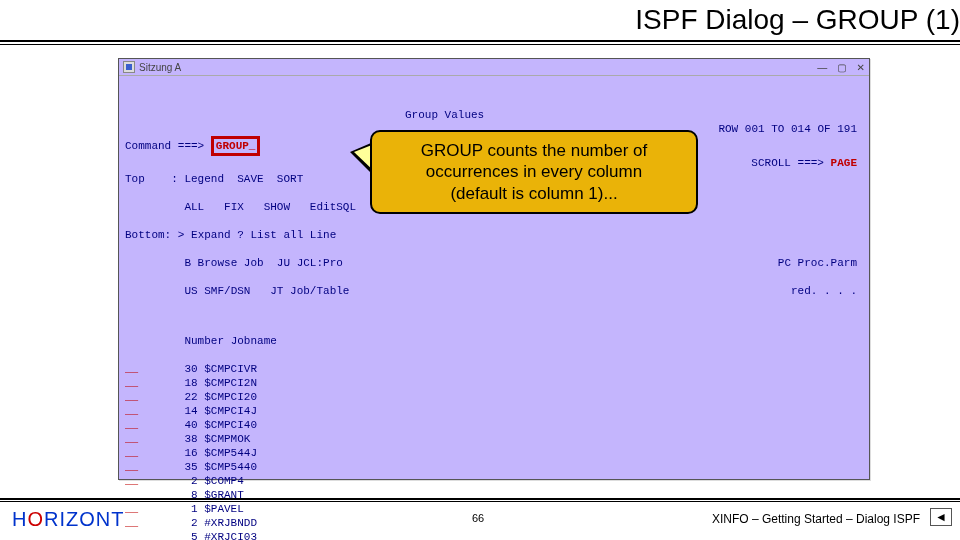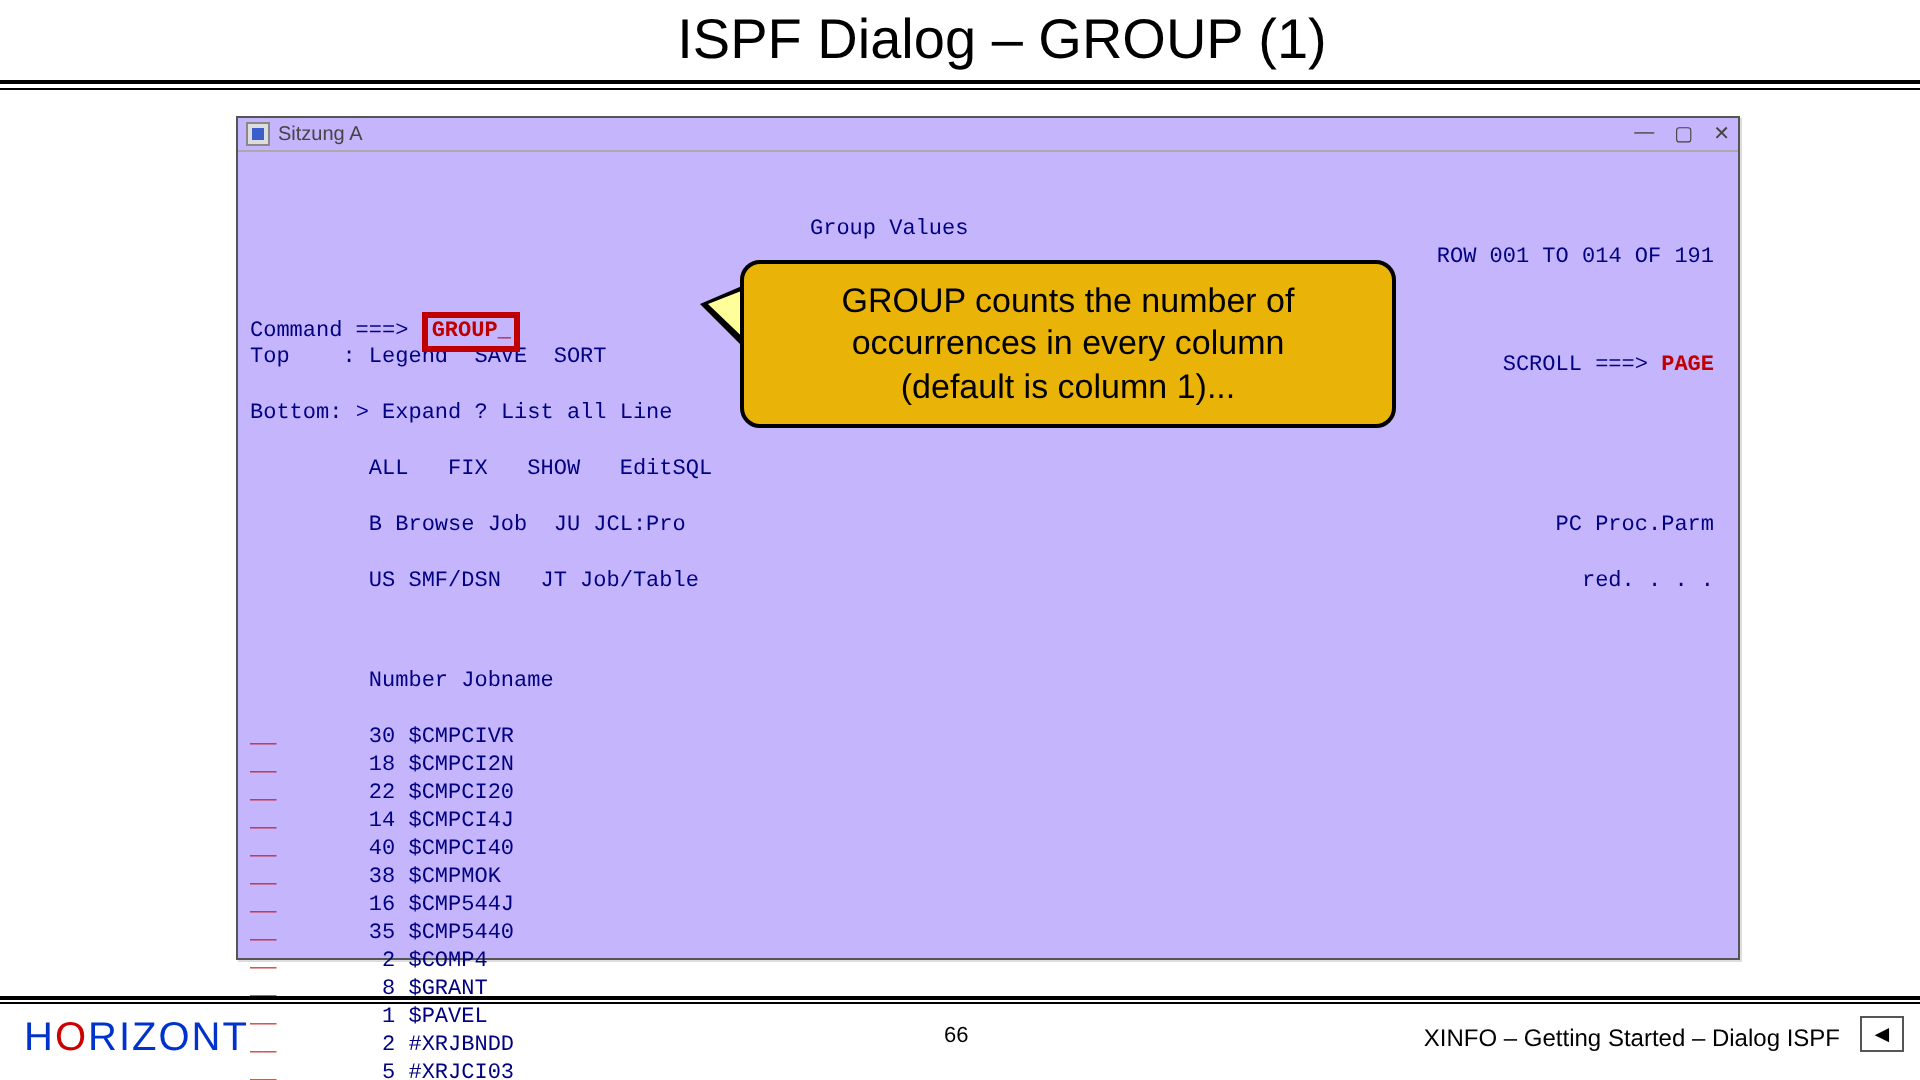--- a/index.html
+++ b/index.html
@@ -6,21 +6,21 @@
     margin: 0;
     padding: 0;
     width: 960px;
     height: 540px;
     background: #fff;
     font-family: Arial, Helvetica, sans-serif;
     overflow: hidden;
     position: relative;
   }
   .slide-title {
-    text-align: center;
+    text-align: right;
     font-size: 28px;
     margin-top: 4px;
     margin-left: 42px;
   }
   .title-underline {
     border-top: 2px solid #000;
     margin: 4px 0 0 0;
   }
   .thin-line {
     border-top: 1px solid #000;
@@ -61,21 +61,20 @@
   }
   .row1 .center-title { position:absolute; left: 280px; }
   .row1 .right { position:absolute; right: 6px; }
   .red { color: #c00000; font-weight: bold; }
   .cmd-box {
     display:inline-block;
     border: 3px solid #c00000;
     padding: 0 2px;
     color: #c00000;
     font-weight: bold;
-    margin-top: 20px;
   }
 
   .callout {
     position: absolute;
     left: 370px;
     top: 130px;
     width: 300px;
     background: #eab308;
     border: 2px solid #000;
     border-radius: 10px;
@@ -170,22 +169,22 @@
 <div class="row1" style="position:relative; height:14px;">
 <span class="center-title">Group Values</span>
 <span class="right">ROW 001 TO 014 OF 191</span>
 </div>
 <div style="position:relative; height:14px;">
 <span>Command ===&gt;</span> <span class="cmd-box">GROUP_</span>
 <span style="position:absolute; right:6px;"><span>SCROLL ===&gt;</span> <span class="red">PAGE</span></span>
 </div>
 <div style="height:8px;"></div>
 <div><span>Top    :</span> <span>Legend  SAVE  SORT</span></div>
+<div>         <span>ALL   FIX   SHOW   EditSQL</span></div>
 <div style="position:relative;"><span>Bottom:</span> <span>&gt; Expand ? List all Line</span></div>
-<div>         <span>ALL   FIX   SHOW   EditSQL</span></div>
 <div style="position:relative;">         <span>B Browse Job  JU JCL:Pro</span><span style="position:absolute; right:6px;">PC Proc.Parm</span></div>
 <div style="position:relative;">         <span>US SMF/DSN   JT Job/Table</span><span style="position:absolute; right:6px;">red. . . .</span></div>
 <div style="height:8px;"></div>
 <div>         <span>Number Jobname</span></div>
 <div id="data-rows"><div><span class="red">__</span>       30 $CMPCIVR</div><div><span class="red">__</span>       18 $CMPCI2N</div><div><span class="red">__</span>       22 $CMPCI20</div><div><span class="red">__</span>       14 $CMPCI4J</div><div><span class="red">__</span>       40 $CMPCI40</div><div><span class="red">__</span>       38 $CMPMOK</div><div><span class="red">__</span>       16 $CMP544J</div><div><span class="red">__</span>       35 $CMP5440</div><div><span class="red">__</span>        2 $COMP4</div><div><span class="red">__</span>        8 $GRANT</div><div><span class="red">__</span>        1 $PAVEL</div><div><span class="red">__</span>        2 #XRJBNDD</div><div><span class="red">__</span>        5 #XRJCI03</div></div>
 
 
   </div>
 </div>
 

